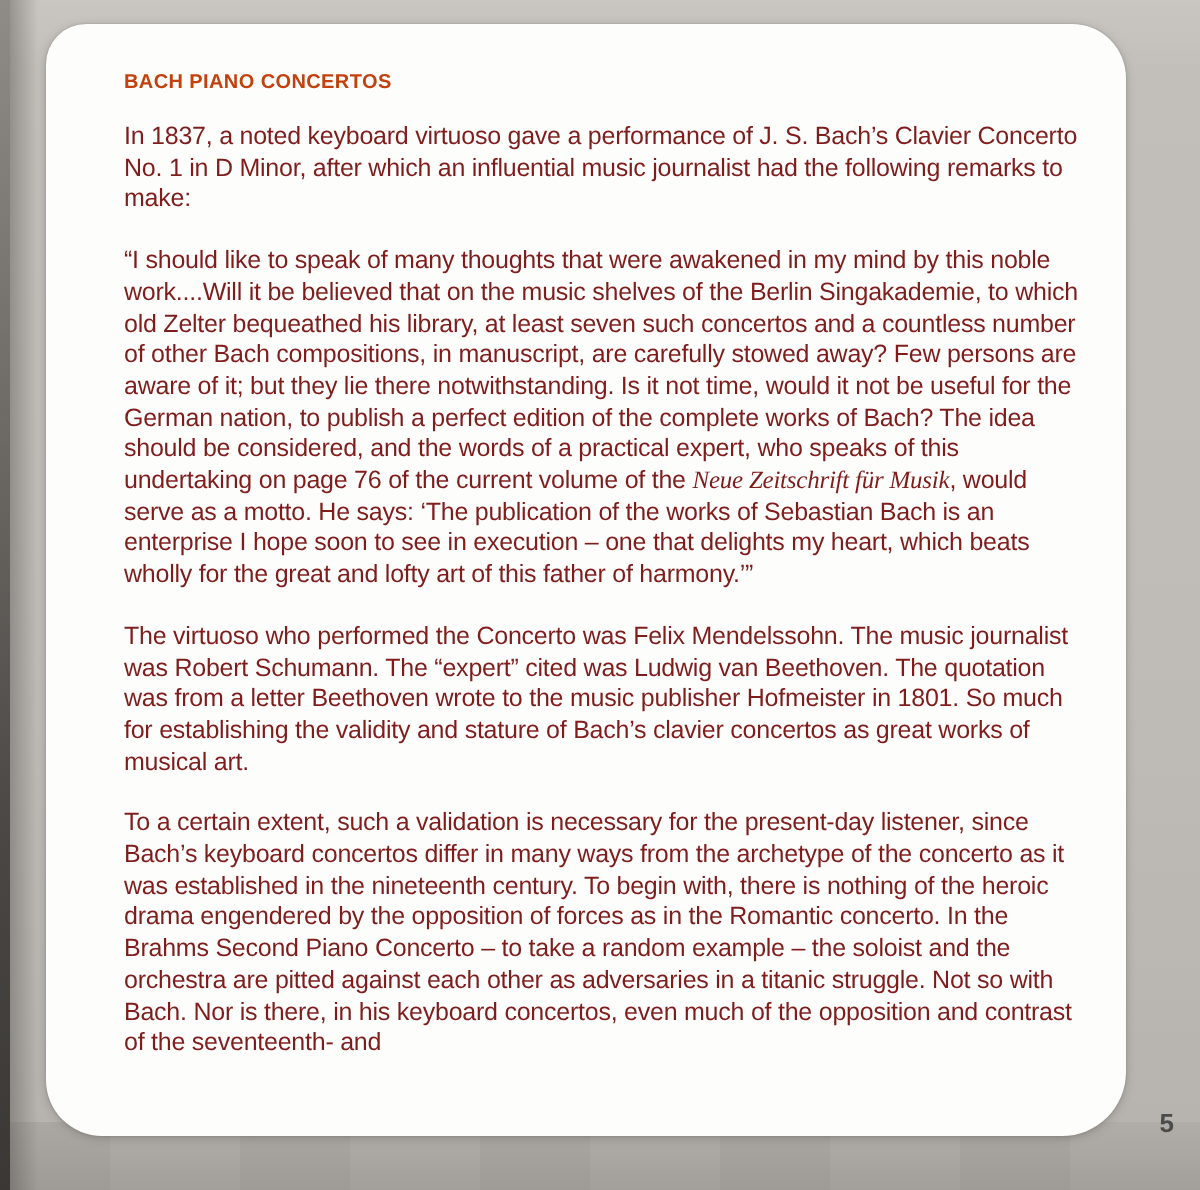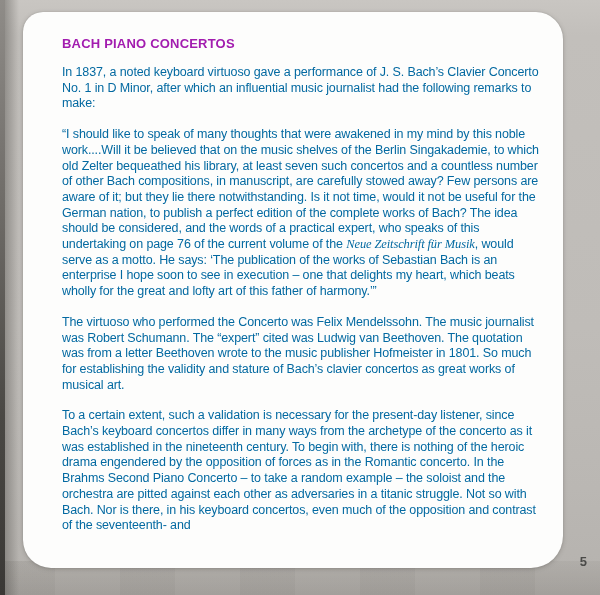--- a/index.html
+++ b/index.html
@@ -49,31 +49,31 @@
     width: 540px;
     height: 556px;
     background: #fdfdfc;
     border-radius: 20px 27px 32px 28px;
     box-shadow: 0 1px 4px rgba(80,77,72,0.35), 0 0 1px rgba(80,77,72,0.3);
     box-sizing: border-box;
     padding: 24px 23px 0 39px;
   }
   .card h1 {
     margin: 0 0 14px 0;
-    font-size: 13px;
+    font-size: 10px;
     font-weight: 700;
     letter-spacing: 0.2px;
-    color: #a21caf;
+    color: #c2410c;
   }
   .card p {
     margin: 0 0 15px 0;
     font-size: 12.5px;
     line-height: 15.7px;
     letter-spacing: -0.12px;
-    color: #0369a1;
+    color: #7f1d1d;
   }
   .card p em {
     font-style: italic;
     font-family: Liberation Serif, serif;
   }
   .page-number {
     position: absolute;
     right: 13px;
     top: 554px;
     font-size: 13px;

